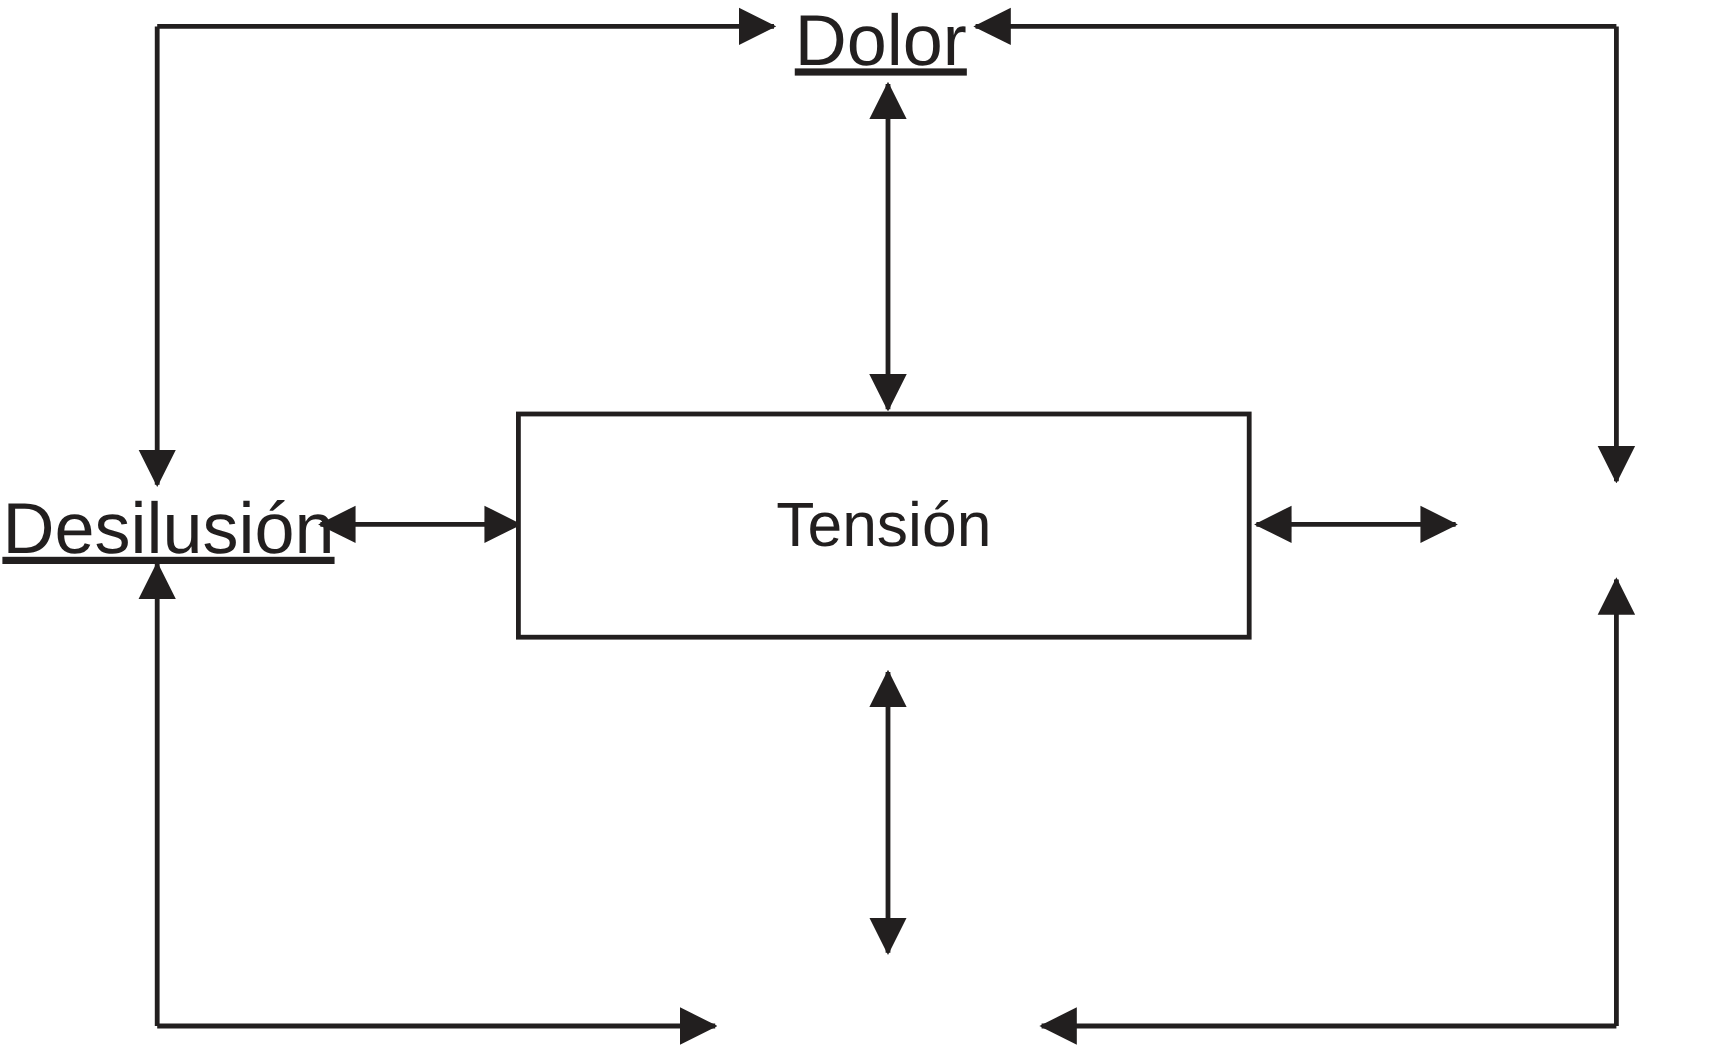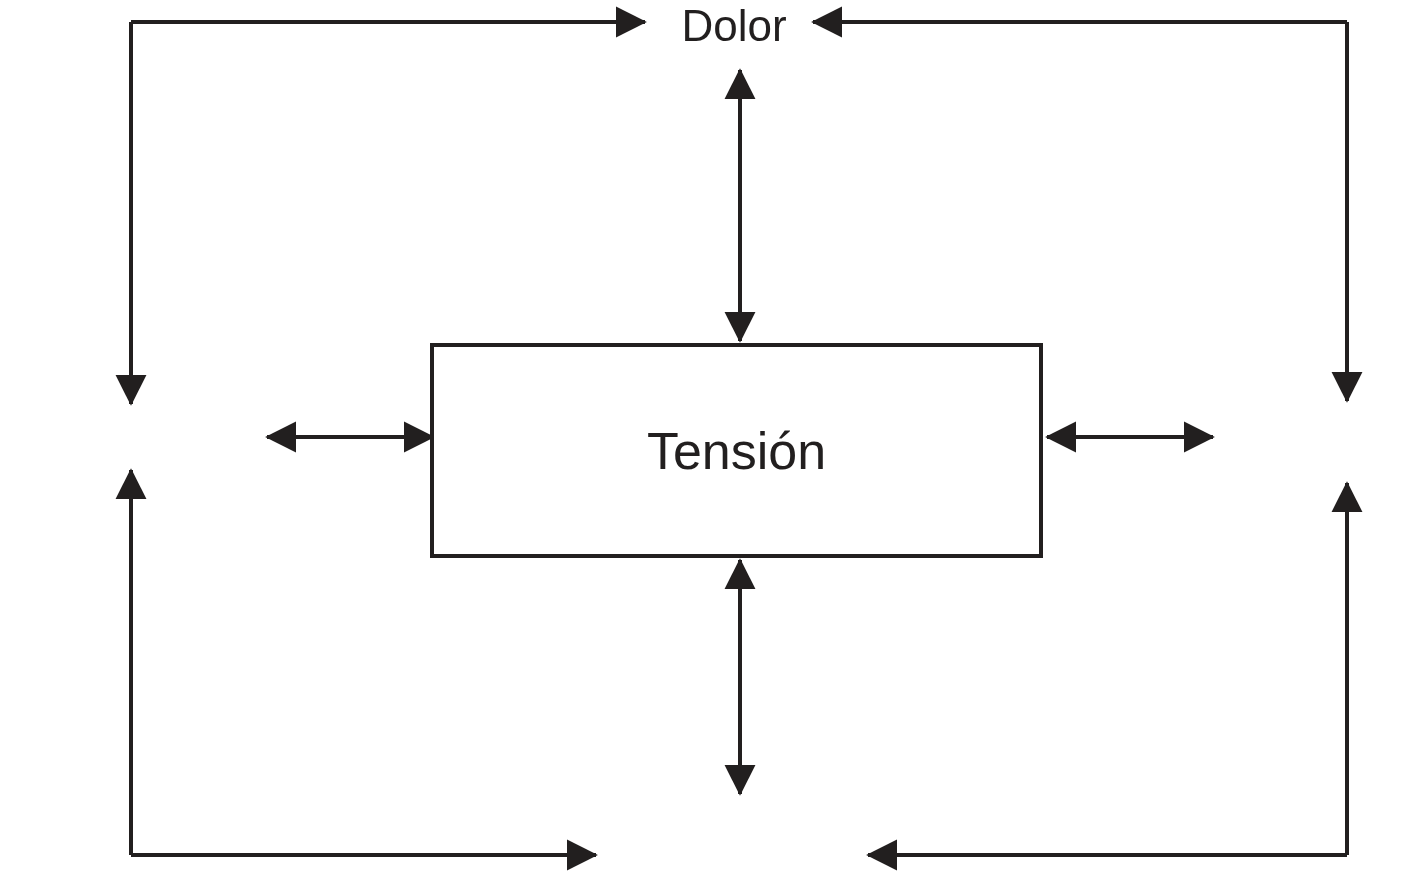--- a/index.html
+++ b/index.html
@@ -19,35 +19,36 @@
   svg.wires {
     position: absolute;
     left: 0;
     top: 0;
     width: 1425px;
     height: 884px;
     color: var(--line, #221f1f);
   }
   .node-label {
     position: absolute;
-    font-size: 44px;
+    font-size: 60px;
     line-height: 1;
     white-space: nowrap;
     color: var(--line, #221f1f);
     user-select: none;
+    text-decoration: underline;
   }
   .centered-x {
     transform: translateX(-50%);
   }
   .center-box {
     position: absolute;
     left: 430px;
     top: 343px;
     width: 613px;
-    height: 215px;
+    height: 190px;
     box-sizing: border-box;
     border: 4px solid var(--line, #221f1f);
     background: var(--background, #ffffff);
     display: flex;
     align-items: center;
     justify-content: center;
   }
   .center-box .box-label {
     font-size: 52px;
     line-height: 1;
@@ -83,16 +84,17 @@
     <line x1="267" y1="437" x2="433" y2="437" stroke="currentColor" stroke-width="4" marker-start="url(#arrow)" marker-end="url(#arrow)"></line>
     <line x1="1047" y1="437" x2="1213" y2="437" stroke="currentColor" stroke-width="4" marker-start="url(#arrow)" marker-end="url(#arrow)"></line>
   </svg>
 
   <div class="center-box">
     <span class="box-label">Tensión</span>
   </div>
 
   <div class="node-label centered-x" style="left: 734px; top: 4px;">Dolor</div>
 
+  <div class="node-label" style="left: 2px; top: 411px;">Desilusión</div>
 
 
 
 </div>
 
 </body></html>

